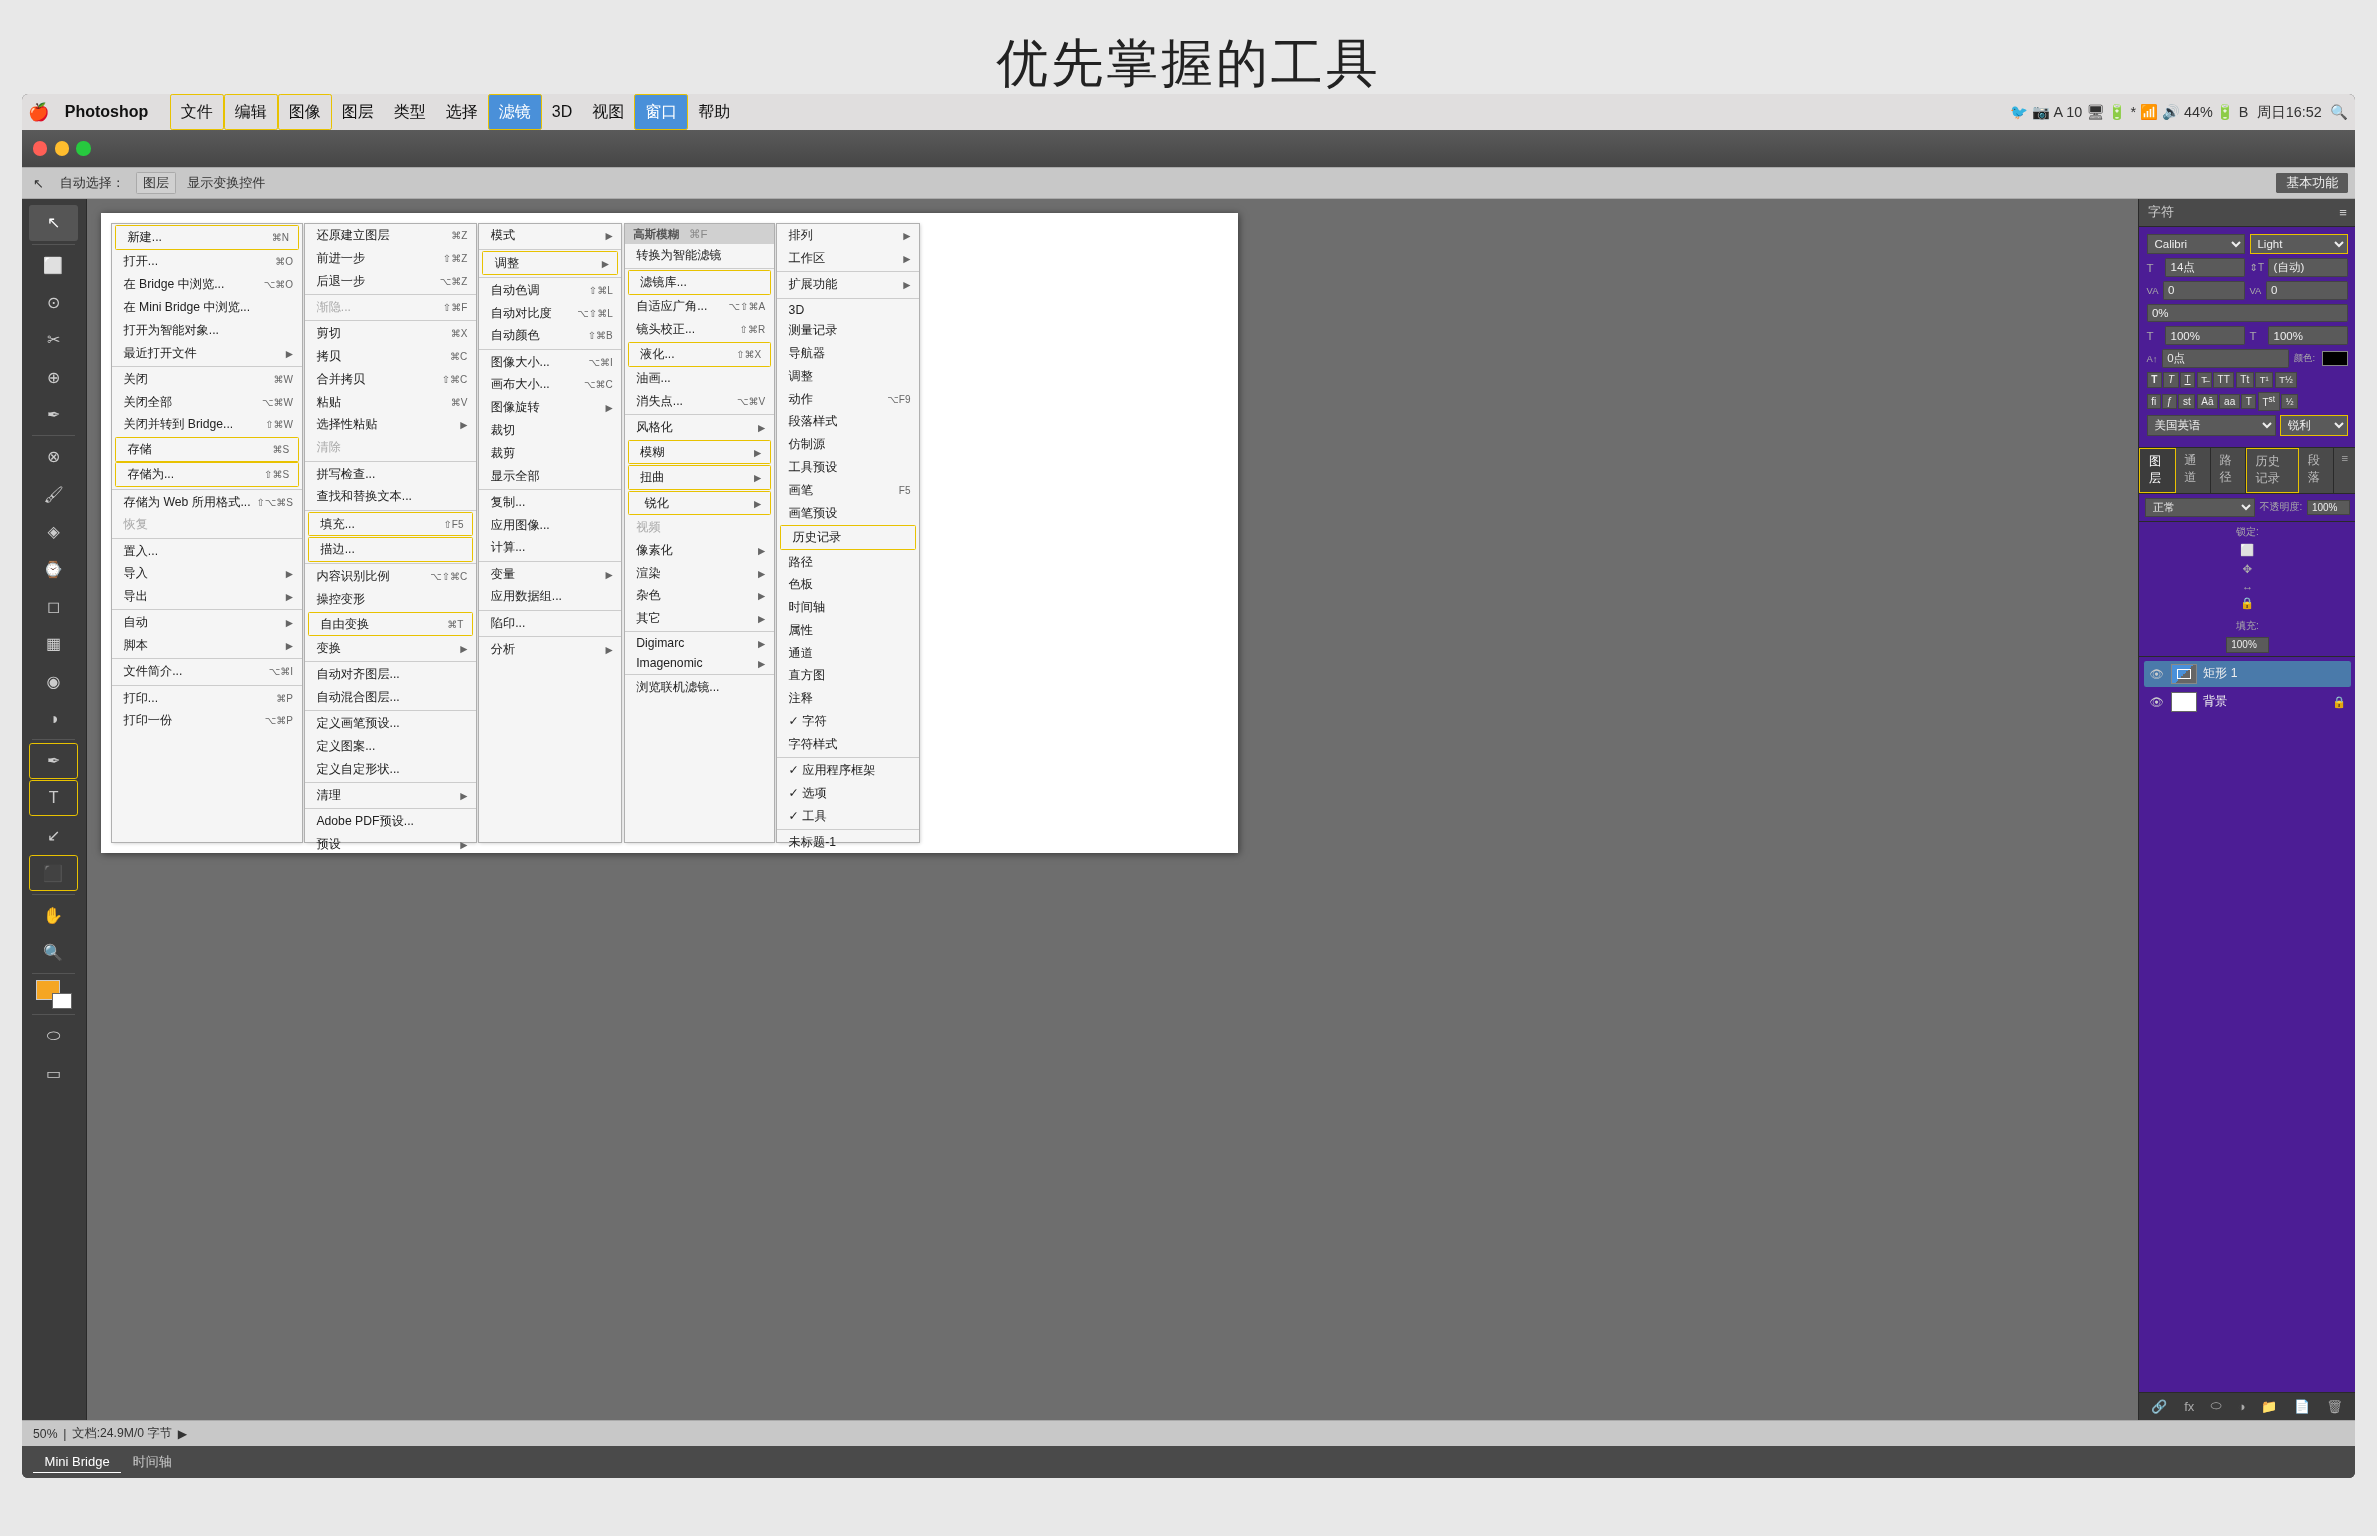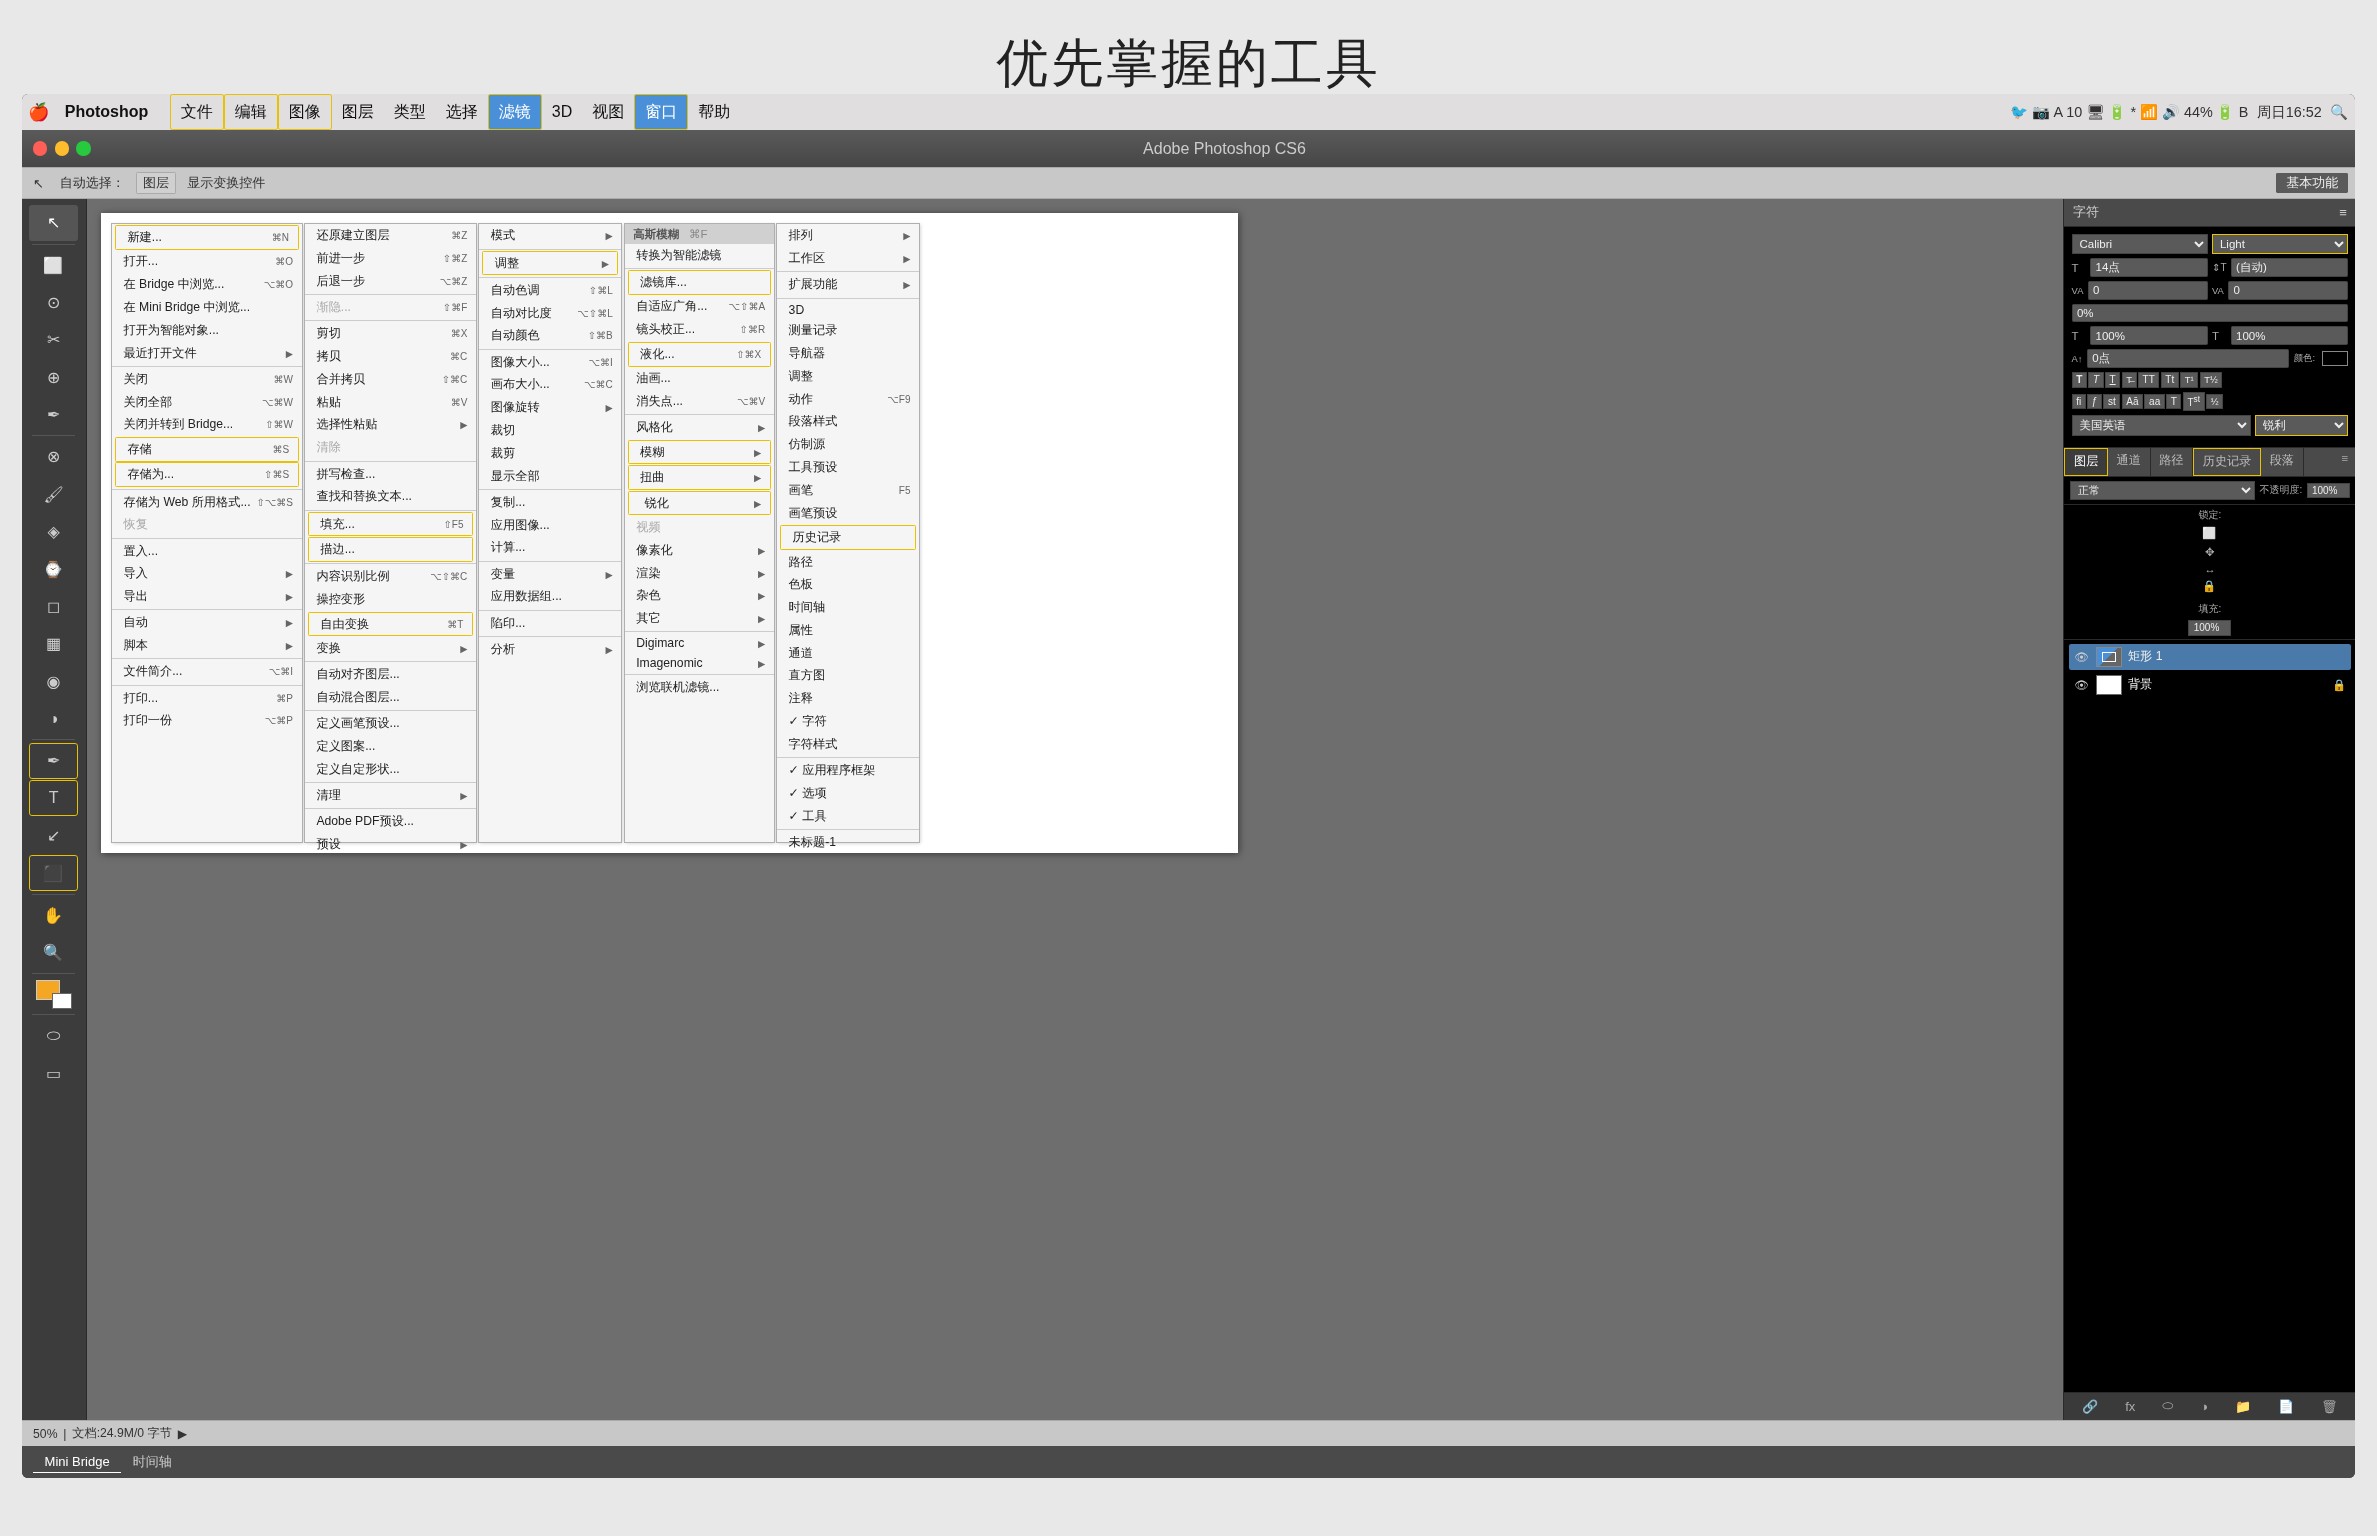--- a/index.html
+++ b/index.html
@@ -209,22 +209,22 @@
       background: #6e6e6e;
     }
     .canvas {
       background: white;
       box-shadow: 1.4px 1.4px 7.2px rgba(0,0,0,0.5);
       position: relative;
       overflow: hidden;
     }
     
     .right-panels {
-      width: 292px;
-      background: #000000;
+      width: 217px;
+      background: #4c1d95;
       display: flex;
       flex-direction: column;
       flex-shrink: 0;
       border-left: 0.7px solid #2a2a2a;
       overflow: hidden;
     }
     .panel-header {
       background: #4a4a4a;
       color: #ccc;
       font-size: 13px;
@@ -436,21 +436,20 @@
       <span>🔍</span>
     </div>
   </div>
 
   <div class="title-bar">
     <div class="traffic-lights">
       <div class="tl tl-red"></div>
       <div class="tl tl-yellow"></div>
       <div class="tl tl-green"></div>
     </div>
-    <div class="title-bar-center">Adobe Photoshop CS6</div>
   </div>
 
   <div class="options-bar">
     <span class="options-bar-item">↖</span>
     <span class="options-bar-item">自动选择：</span>
     <span class="options-bar-item" style="background:#d0d0d0;border:0.7px solid #aaa;padding:1.4px 5.8px;border-radius:1.4px;">图层</span>
     <span class="options-bar-item">显示变换控件</span>
     <span style="flex:1"></span>
     <span class="options-bar-item" style="background:#5a5a5a;color:#eee;padding:1.4px 10px;border-radius:1.4px;font-size:13px;">基本功能</span>
   </div>

